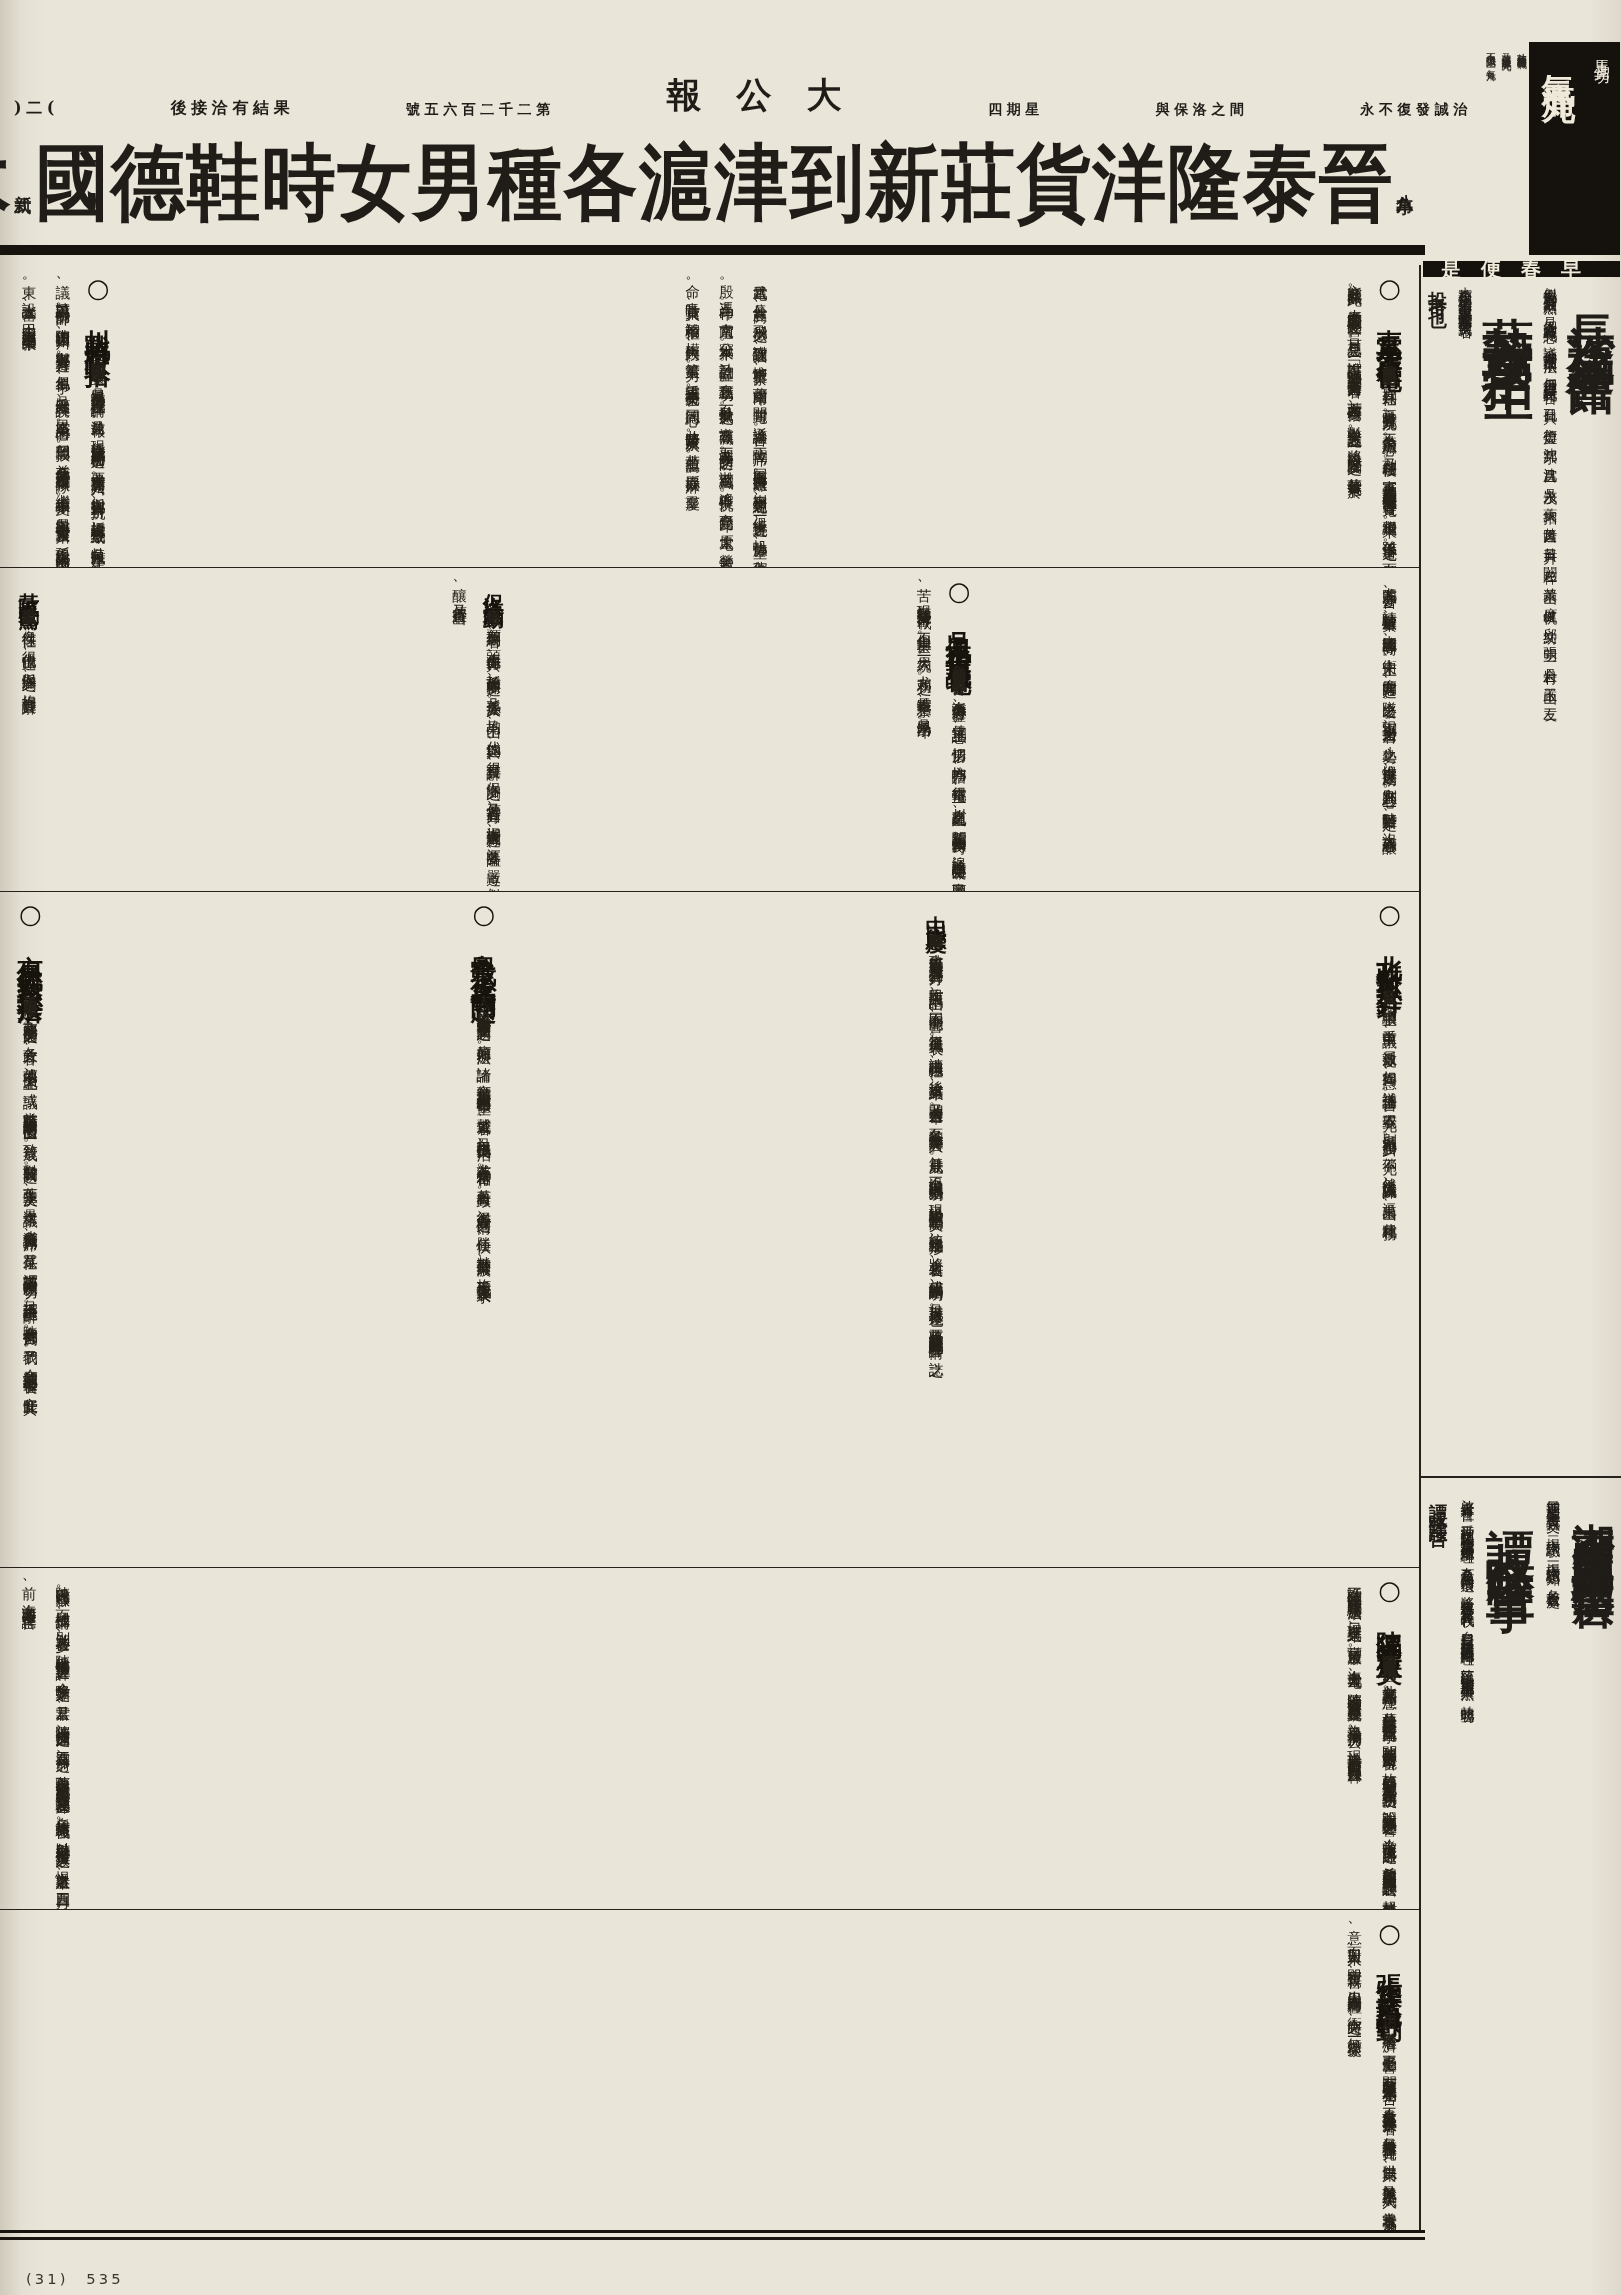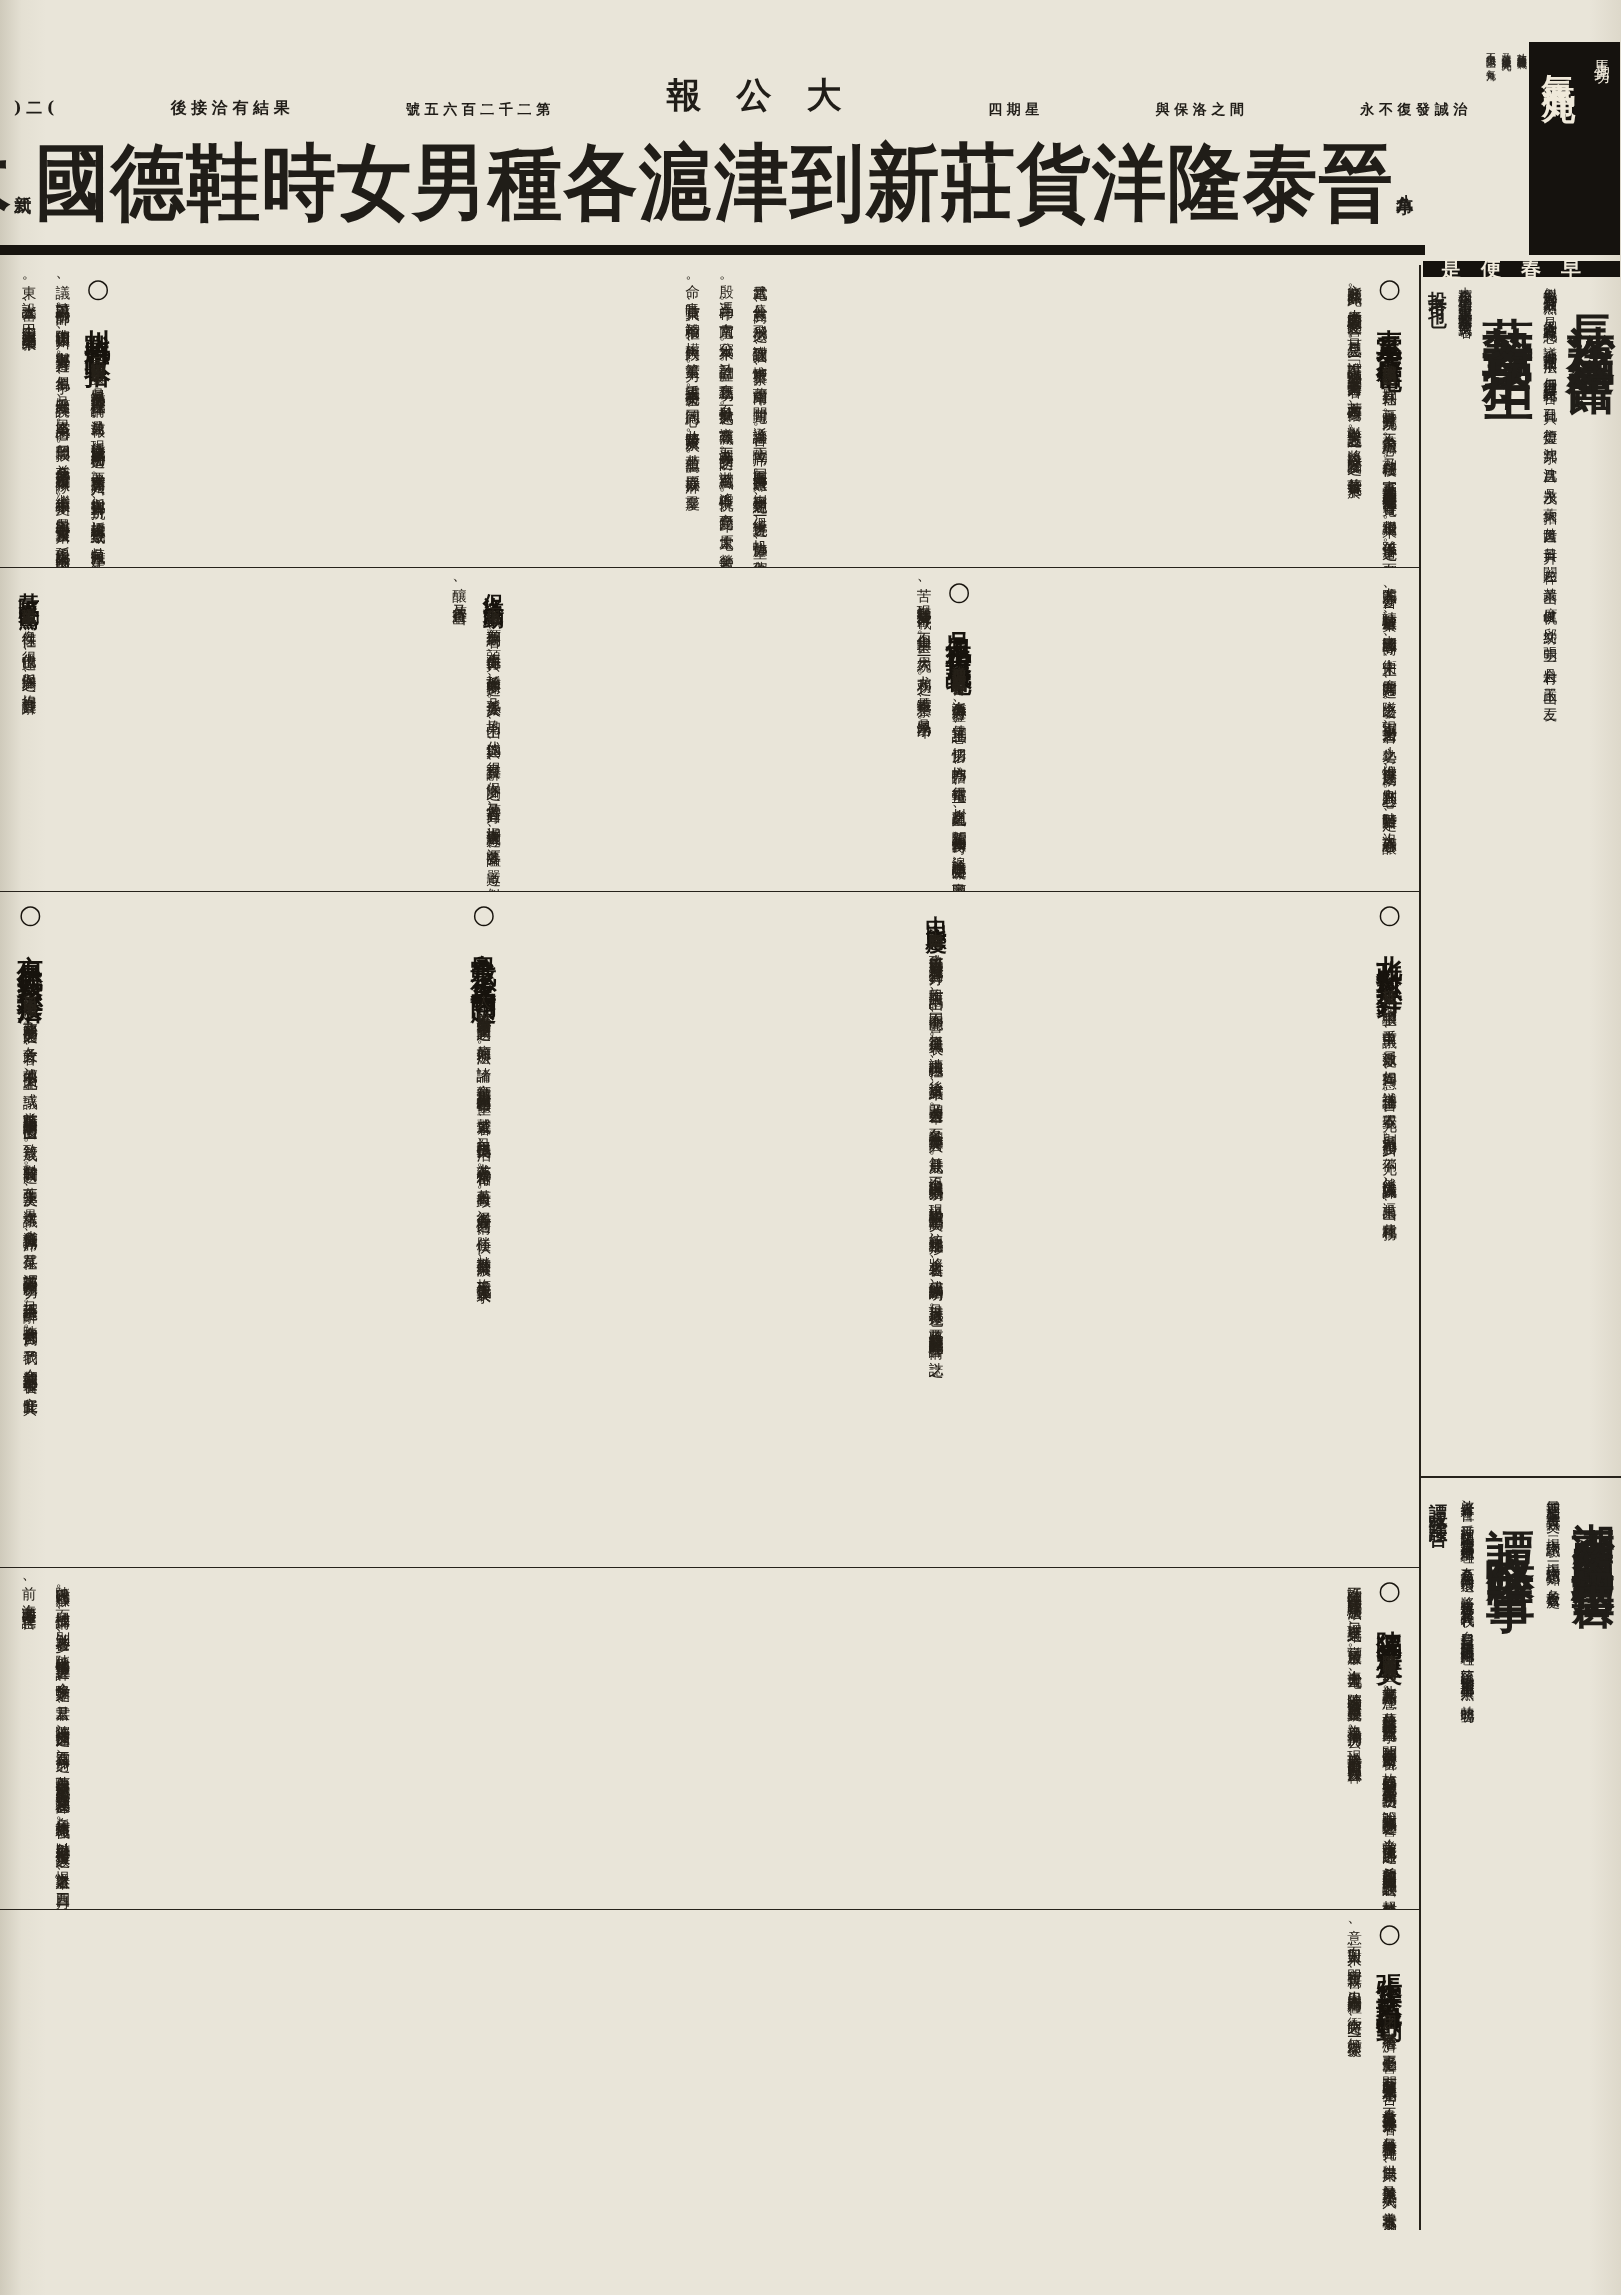--- a/index.html
+++ b/index.html
@@ -178,15 +178,18 @@
         <div class="band" style="height: 346px;">
           <div class="article"><span class="hl">○陳獨秀釋放矣</span><span class="bd">陳獨秀君在滬被法捕房拘去、北京知識界頗為注意。蔡校長曾請顧外長與法公使商此事、聞陳案係定於前日審現、故顧外長即於七日派某秘書非正式訪法使、說明北京知識界之影響、今當中法文化溝通之際、希望勿因引起我國知識界之誤解。「報載顧外長與法使接談話不確」聞法使已允立行致電駐滬法領。日審理之結果、當可望釋放云。上海十九日電云、陳獨秀受有宣傳過激主義嫌疑。為法租界捕房拘去。現於十八日罰出罰金四百元與以保釋云</span></div>
           <div class="article"><span class="bd">陳氏雖已釋放。而被捕詳情、則知之者甚少、陳氏被捕情形暨之甚詳、今略錄之如下　某君云、陳獨秀被捕之原因、遠在三四月之前、蓋陳自提倡新文化以來與一般守舊人物之惡感甚深。自任廣州教職後。以勢力刷新推行太猛之故、恨之者益眾、自三四月前、上海某方面即造作謠言</span></div>
         </div>
         <div class="band" style="height: 324px;">
           <div class="article"><span class="hl">○張作霖之言論與行動</span><span class="bd">之用。於奉省經濟。毫不受影響、間有敵客等與吳佩孚相見不合、不肯見容於吳佩孚來投奔者、每月給奉票洋三百元、以供其用、於吳佩孚王承斌二人。常表示其不滿之意、而對日本人、即實行親善、人與日本人間為膚種、衝突之時、無妨一家從</span></div>
         </div>
       </div>
   </div>
 
+  <div id="footer">
+    <span class="pgnum">(31)　535</span>
+  </div>
 
 </div>
 
 
 </body></html>

